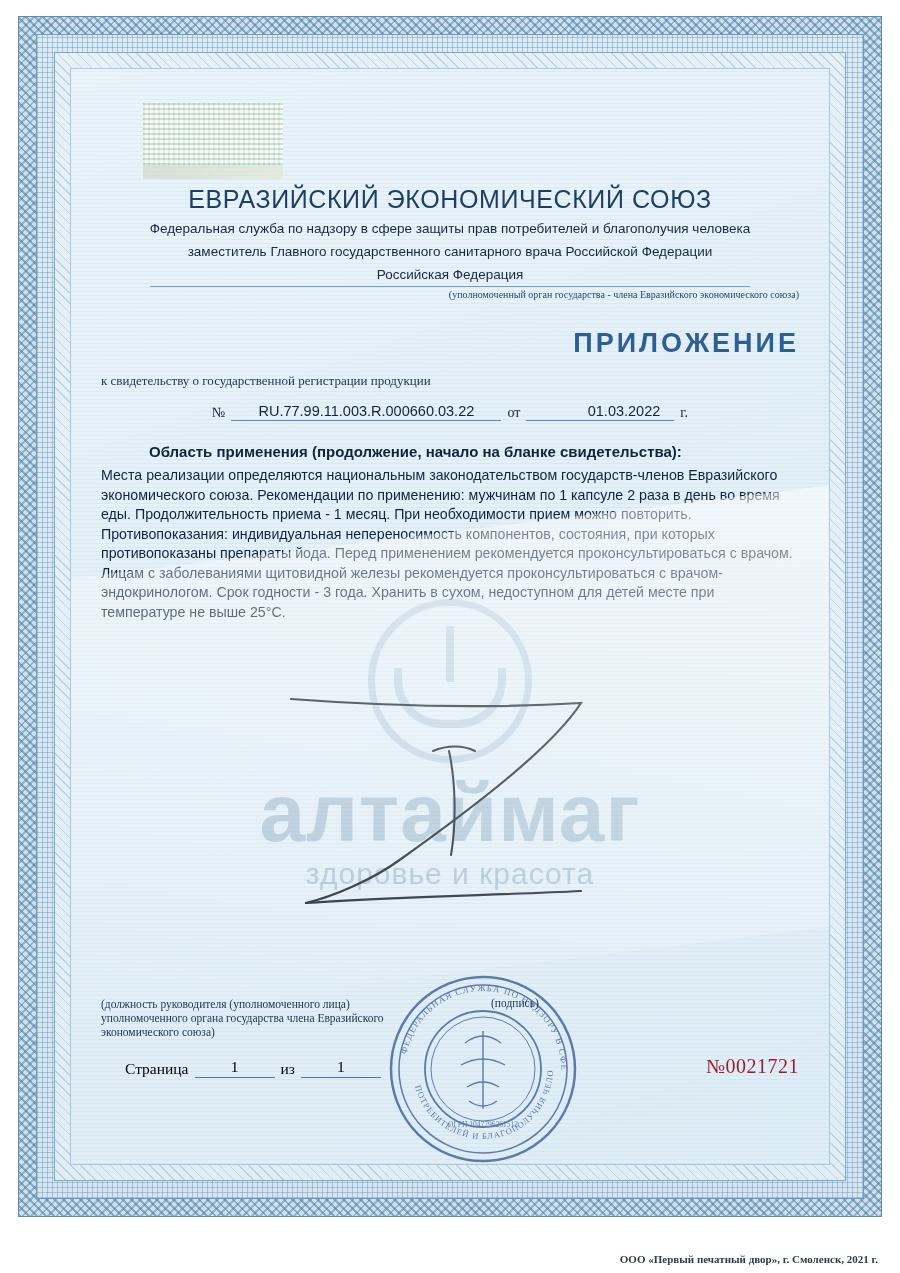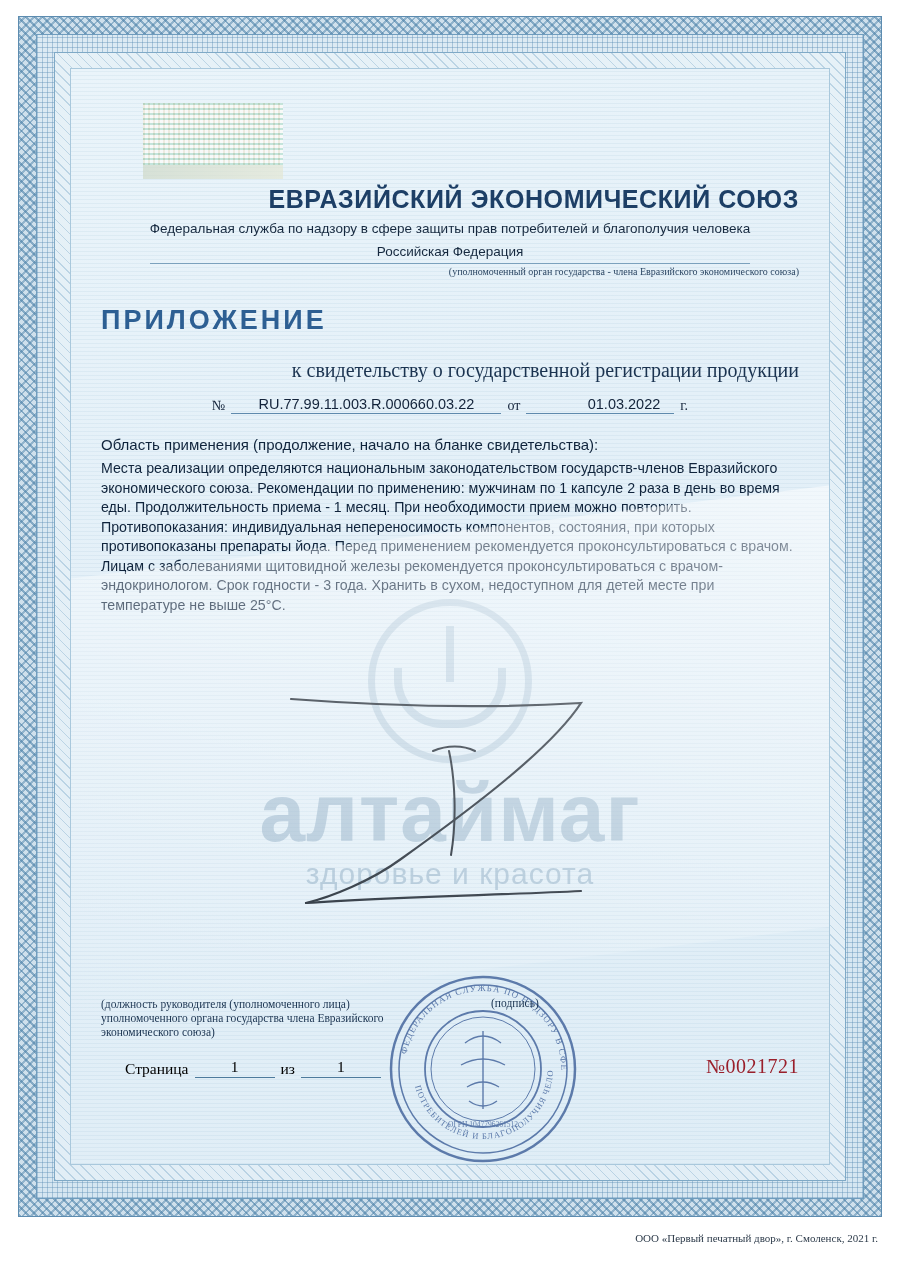--- a/index.html
+++ b/index.html
@@ -104,23 +104,23 @@
 
   
   .content {
     position: absolute;
     left: 0; right: 0; top: 0; bottom: 0;
     padding: 0 30px;
     color: #13233a;
   }
   .eaeu-title {
     margin-top: 116px;
-    text-align: right;
+    text-align: center;
     font-size: 25px;
-    font-weight: bold;
+    font-weight: normal;
     letter-spacing: .6px;
     color: #1d3f66;
   }
   .org-line {
     text-align: center;
     font-size: 13.5px;
     line-height: 17px;
     margin-top: 6px;
     color: #16293f;
   }
@@ -130,31 +130,31 @@
     background: #7ba1bd;
     margin: 3px auto 2px;
   }
   .org-caption {
     text-align: right;
     font-size: 10px;
     color: #2b4663;
     font-family: "Liberation Serif", serif;
   }
   .doc-title {
-    text-align: left;
+    text-align: right;
     margin-top: 28px;
     font-size: 27px;
     font-weight: bold;
     letter-spacing: 3px;
     color: #2d5f93;
   }
   .doc-subtitle {
-    text-align: right;
-    margin-top: 23px;
-    font-size: 20px;
+    text-align: left;
+    margin-top: 14px;
+    font-size: 13px;
     color: #1a3350;
     font-family: "Liberation Serif", serif;
   }
   .reg-row {
     display: flex;
     align-items: flex-end;
     justify-content: center;
     gap: 6px;
     margin-top: 14px;
     font-size: 14px;
@@ -173,22 +173,23 @@
     font-family: "Liberation Sans", sans-serif;
     font-size: 14.5px;
     border-bottom: 1px solid #5f8aad;
     padding: 0 14px 1px;
     min-width: 120px;
     text-align: right;
   }
   .section-head {
     margin-top: 22px;
     font-size: 15px;
-    font-weight: normal;
+    font-weight: bold;
     color: #10243c;
+    margin-left: 48px;
   }
   .body-text {
     margin-top: 6px;
     font-size: 14.2px;
     line-height: 19.5px;
     text-align: left;
     color: #10243c;
   }
 
   
@@ -333,24 +334,25 @@
     margin-left: auto;
     font-family: "Liberation Serif", serif;
     font-size: 20px;
     color: #9a1f2b;
     letter-spacing: .5px;
   }
 
   .print-credit {
     position: absolute;
     right: 22px;
-    bottom: 29px;
+    bottom: 8px;
     font-family: "Liberation Serif", serif;
     font-size: 11px;
     color: #2d3b4a;
+    font-weight: bold;
   }
 </style>
 </head>
 <body>
 
 <div class="page">
 
   <div class="border-outer"></div>
   <div class="border-mid"></div>
   <div class="border-inner"></div>
@@ -358,20 +360,21 @@
   <div class="paper">
 
     <div class="hologram"></div>
     <div class="hologram-strip"></div>
 
     <div class="content">
 
       <div class="eaeu-title">ЕВРАЗИЙСКИЙ ЭКОНОМИЧЕСКИЙ СОЮЗ</div>
 
       <div class="org-line">Федеральная служба по надзору в сфере защиты прав потребителей и благополучия человека</div>
+      <div class="org-line">заместитель Главного государственного санитарного врача Российской Федерации</div>
       <div class="org-line">Российская Федерация</div>
       <div class="org-underline"></div>
       <div class="org-caption">(уполномоченный орган государства - члена Евразийского экономического союза)</div>
 
       <div class="doc-title">ПРИЛОЖЕНИЕ</div>
       <div class="doc-subtitle">к свидетельству о государственной регистрации продукции</div>
 
       <div class="reg-row">
         <span class="reg-label">№</span>
         <span class="reg-value">RU.77.99.11.003.R.000660.03.22</span>

